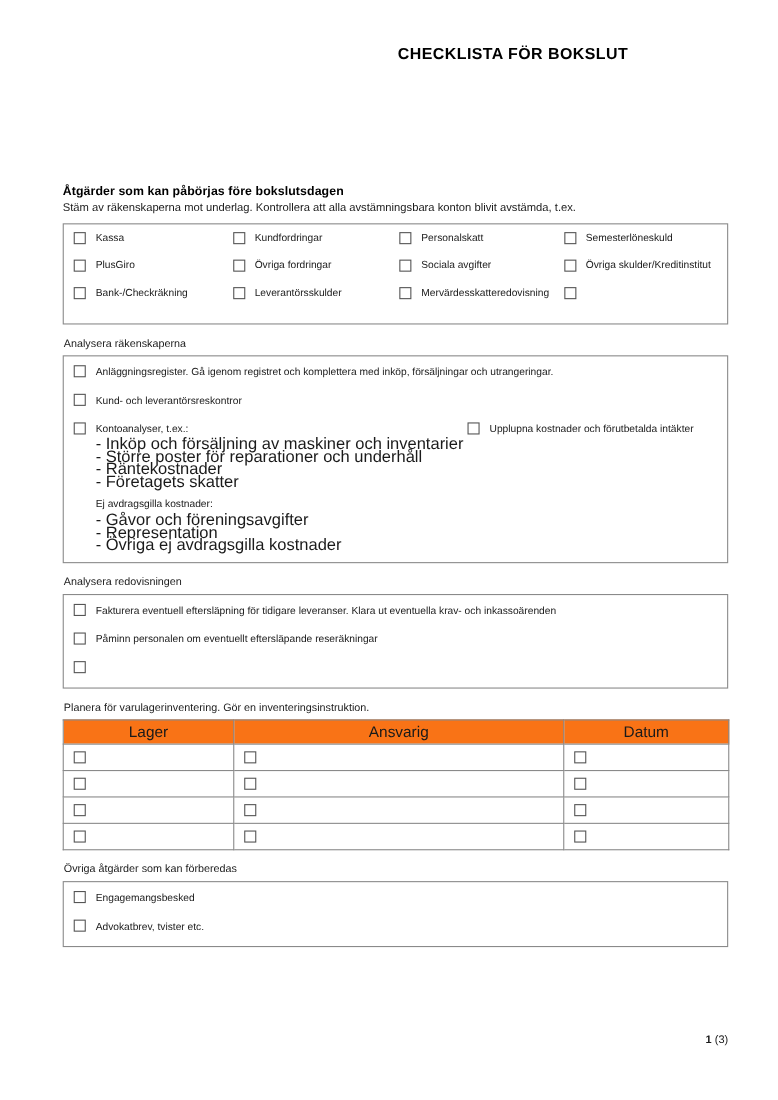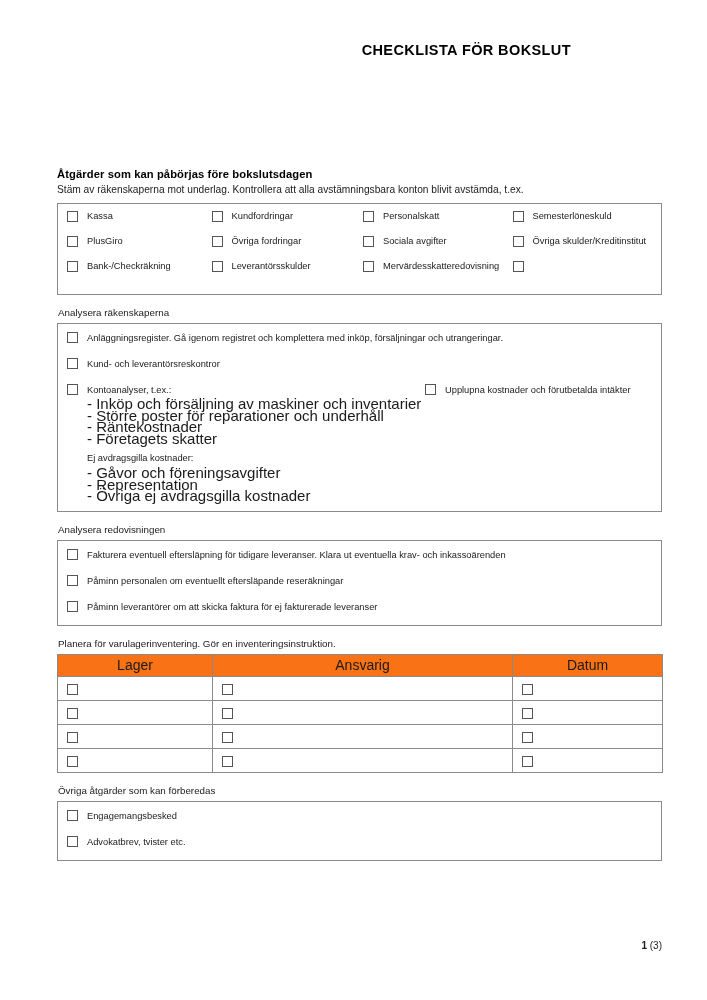--- a/index.html
+++ b/index.html
@@ -335,21 +335,20 @@
       <div class="chk-row">
         <span class="cb"></span>
         <span class="lab">Fakturera eventuell eftersläpning för tidigare leveranser. Klara ut eventuella krav- och inkassoärenden</span>
       </div>
       <div class="chk-row">
         <span class="cb"></span>
         <span class="lab">Påminn personalen om eventuellt eftersläpande reseräkningar</span>
       </div>
       <div class="chk-row">
         <span class="cb"></span>
-        <span class="lab">Påminn leverantörer om att skicka faktura för ej fakturerade leveranser</span>
       </div>
     </div>
 
     <div class="gap"></div>
 
     <div class="section-label">Planera för varulagerinventering. Gör en inventeringsinstruktion.</div>
 
     <table class="tbl">
       <thead>
         <tr>

